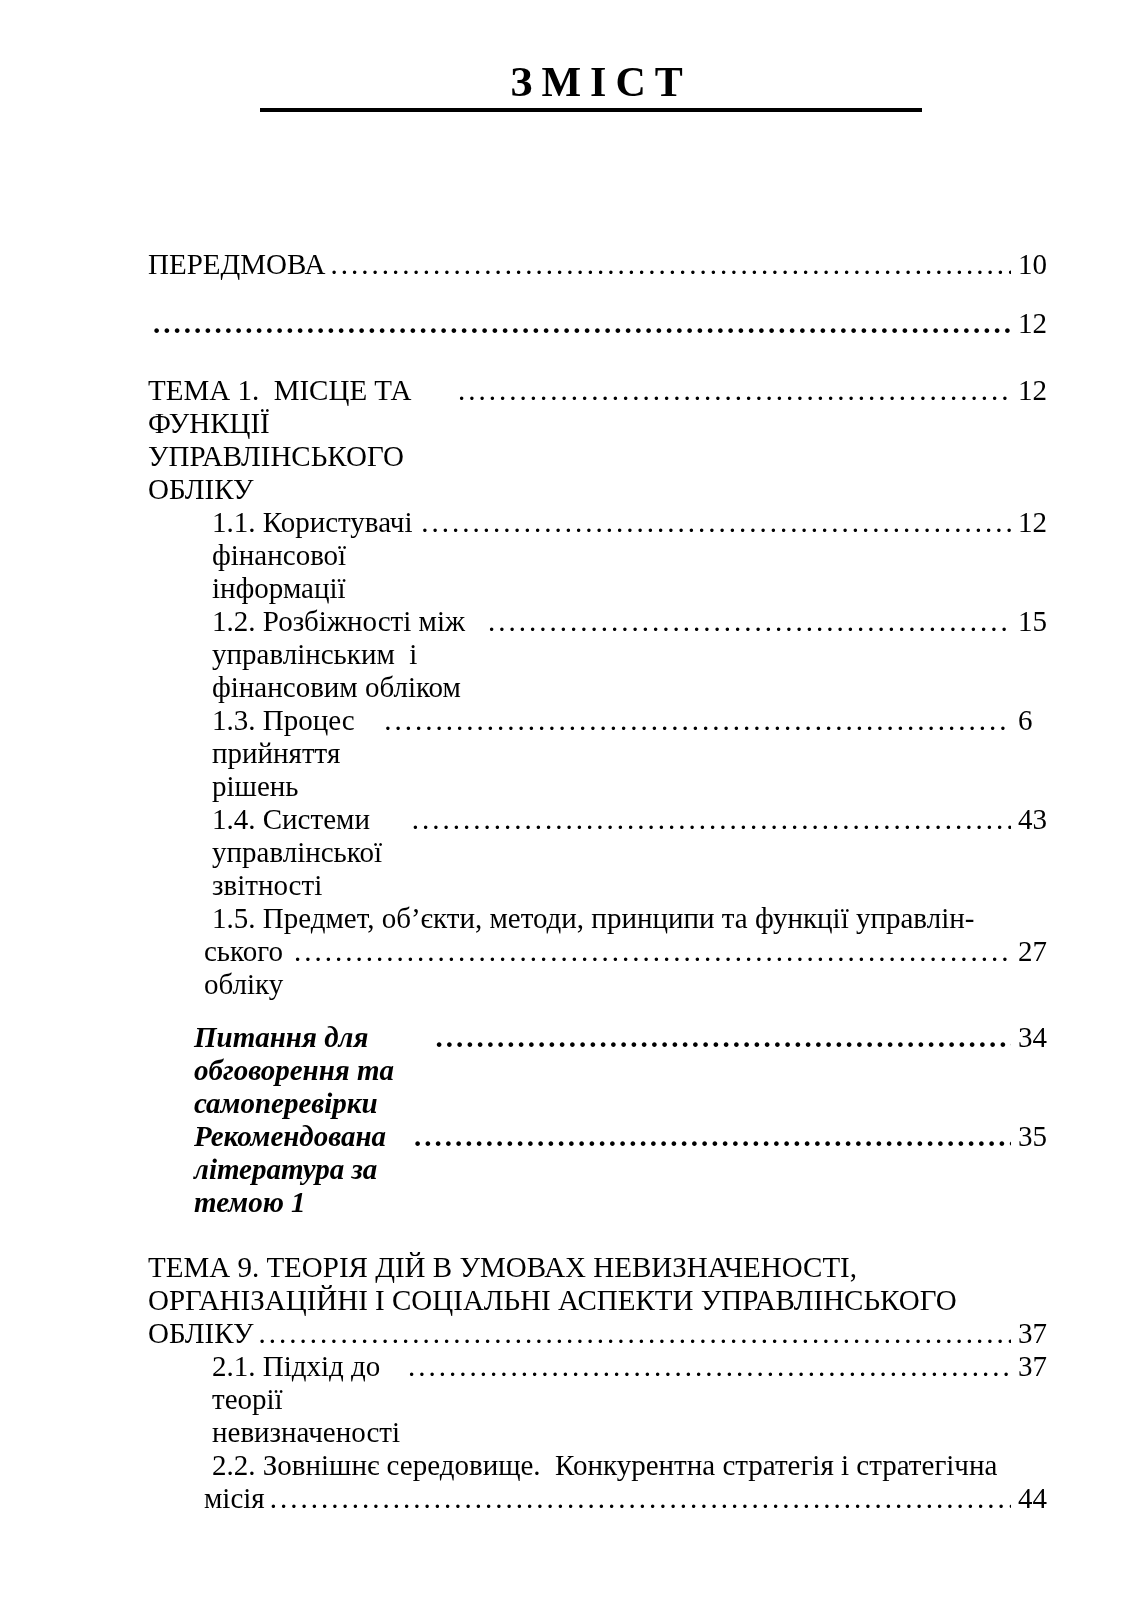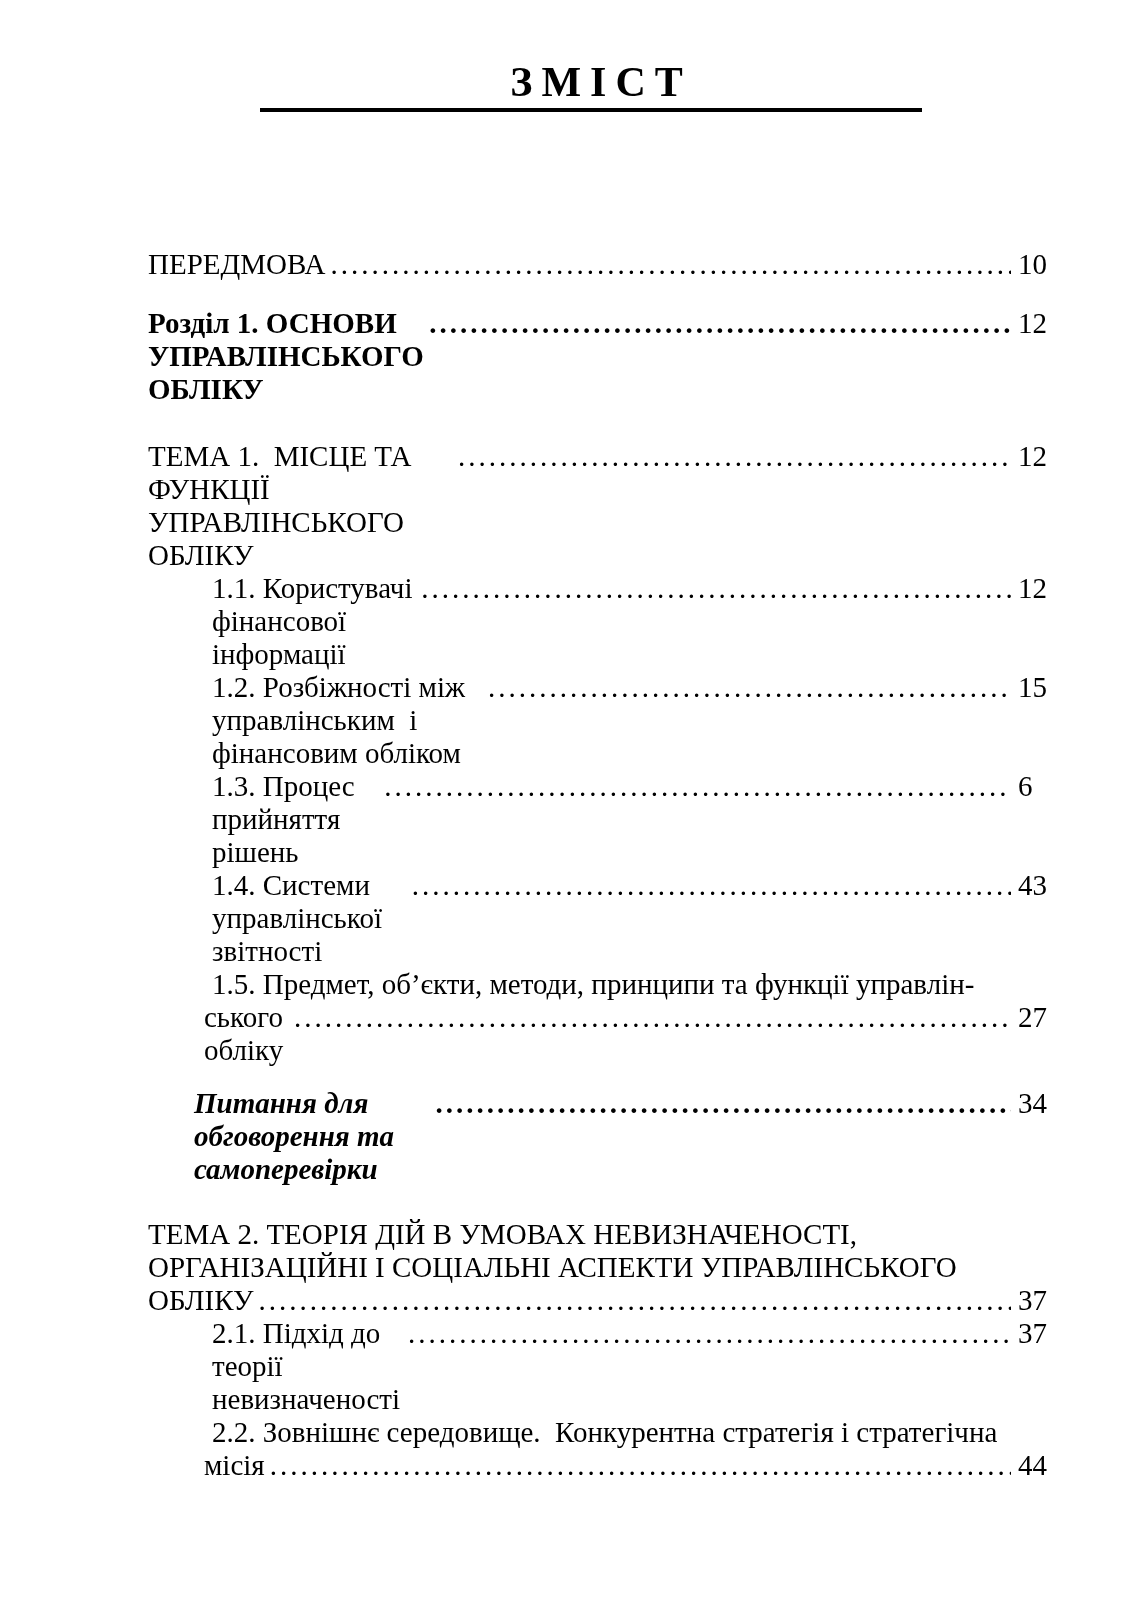--- a/index.html
+++ b/index.html
@@ -79,21 +79,20 @@
           <div class="row ind-none">
             <span class="text">ПЕРЕДМОВА</span>
             <span class="leader"></span>
             <span class="pagenum">10</span>
           </div>
         </div>
       </div>
       <div class="toc-section" style="margin-top: 26px;">
         <div class="entry bold">
           <div class="row ind-none">
-            <span class="text">Розділ 1. ОСНОВИ  УПРАВЛІНСЬКОГО ОБЛІКУ</span>
             <span class="leader"></span>
             <span class="pagenum">12</span>
           </div>
         </div>
       </div>
       <div class="toc-section" style="margin-top: 34px;">
         <div class="entry ">
           <div class="row ind-none">
             <span class="text">ТЕМА 1.  МІСЦЕ ТА ФУНКЦІЇ УПРАВЛІНСЬКОГО ОБЛІКУ</span>
             <span class="leader"></span>
@@ -138,24 +137,31 @@
         </div>
       </div>
       <div class="toc-section" style="margin-top: 20px;">
         <div class="entry italic">
           <div class="row ind-ital">
             <span class="text">Питання для обговорення та самоперевірки</span>
             <span class="leader"></span>
             <span class="pagenum">34</span>
           </div>
         </div>
+        <div class="entry italic">
+          <div class="row ind-ital">
+            <span class="text">Рекомендована література за темою 1</span>
+            <span class="leader"></span>
+            <span class="pagenum">35</span>
+          </div>
+        </div>
       </div>
       <div class="toc-section" style="margin-top: 32px;">
         <div class="entry ">
-          <div class="line ind-none">ТЕМА 2. ТЕОРІЯ ДІЙ В УМОВАХ НЕВИЗНАЧЕНОСТІ,</div>
+          <div class="line ind-none">ТЕМА 9. ТЕОРІЯ ДІЙ В УМОВАХ НЕВИЗНАЧЕНОСТІ,</div>
           <div class="line ind-none">ОРГАНІЗАЦІЙНІ І СОЦІАЛЬНІ АСПЕКТИ УПРАВЛІНСЬКОГО</div>
           <div class="row ind-none">
             <span class="text">ОБЛІКУ</span>
             <span class="leader"></span>
             <span class="pagenum">37</span>
           </div>
         </div>
         <div class="entry ">
           <div class="row ind-sub">
             <span class="text">2.1. Підхід до теорії невизначеності</span>

